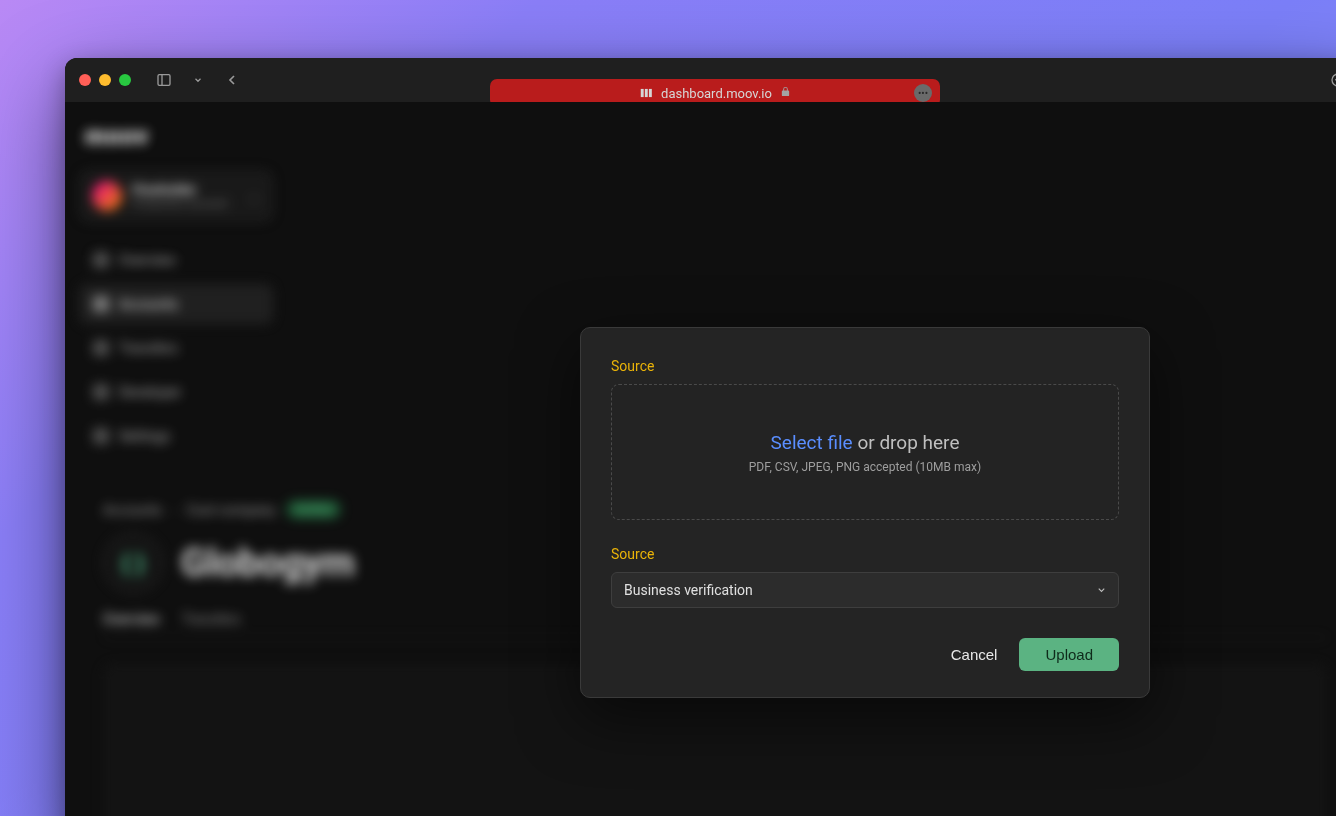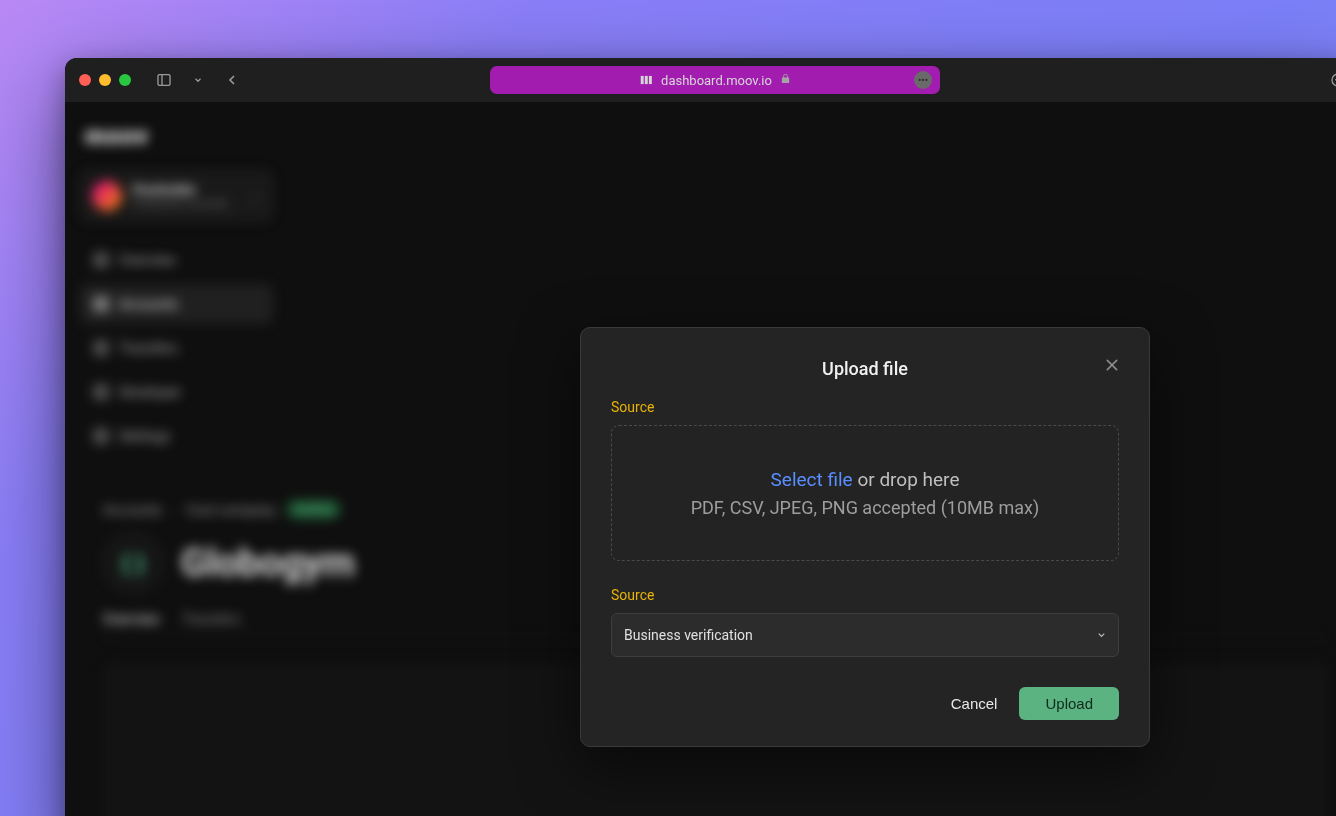--- a/index.html
+++ b/index.html
@@ -47,24 +47,24 @@
     color: #9a9a9a;
     border-radius: 4px;
   }
   .toolbar-btn svg { width: 16px; height: 16px; }
   .chev-btn svg { width: 10px; height: 10px; }
 
   .url-bar {
     position: absolute;
     left: 50%;
     transform: translateX(-50%);
-    top: 8px;
+    top: 21px;
     width: 450px;
     height: 28px;
-    background: #a21caf;
+    background: #b91c1c;
     border-radius: 7px;
     display: flex;
     align-items: center;
     justify-content: center;
     color: #d6d6d6;
     font-size: 13px;
     gap: 8px;
   }
   .url-bar .lock { color: #a4a4a4; font-size: 11px; }
   .url-bar .url-icon {
@@ -236,35 +236,35 @@
     height: 136px;
     display:flex;
     flex-direction:column;
     align-items:center;
     justify-content:center;
     gap: 6px;
     margin-bottom: 26px;
   }
   .dropzone-line1 { font-size: 19px; color:#bfbfbf; }
   .dropzone-line1 .select-link { color:#5a8eff; cursor:pointer; }
-  .dropzone-line2 { font-size: 18px; color:#9e9e9e; }
+  .dropzone-line2 { font-size: 12px; color:#9e9e9e; }
 
   .select-wrap {
     position: relative;
     margin-bottom: 30px;
   }
   .select {
     width: 100%;
     background: #2c2c2c;
     border: 1px solid #3e3e3e;
     border-radius: 6px;
     color: #e0e0e0;
     font-size: 14px;
     padding: 8px 12px;
-    height: 44px;
+    height: 36px;
     display:flex;
     align-items:center;
     cursor:pointer;
   }
   .select-caret {
     position:absolute;
     right: 12px;
     top: 50%;
     transform: translateY(-50%);
     color: #bdbdbd;
@@ -409,29 +409,20 @@
         <div class="tabs">
           <div class="tab active">Overview</div>
           <div class="tab">Transfers</div>
         </div>
 
         <div class="content-panel"></div>
       </div>
     </div>
 
     <div class="modal">
-      <div class="modal-header">
-        <div class="modal-title">Upload file</div>
-        <div class="modal-close">
-          <svg width="16" height="16" viewBox="0 0 24 24" fill="none" stroke="currentColor" stroke-width="2.4" stroke-linecap="round">
-            <line x1="5" y1="5" x2="19" y2="19"></line>
-              <line x1="19" y1="5" x2="5" y2="19"></line>
-          </svg>
-        </div>
-      </div>
 
       <div class="field-label">Source</div>
 
       <div class="dropzone">
         <div class="dropzone-line1">
           <span class="select-link">Select file</span>
           <span>or drop here</span>
         </div>
         <div class="dropzone-line2">PDF, CSV, JPEG, PNG accepted (10MB max)</div>
       </div>

